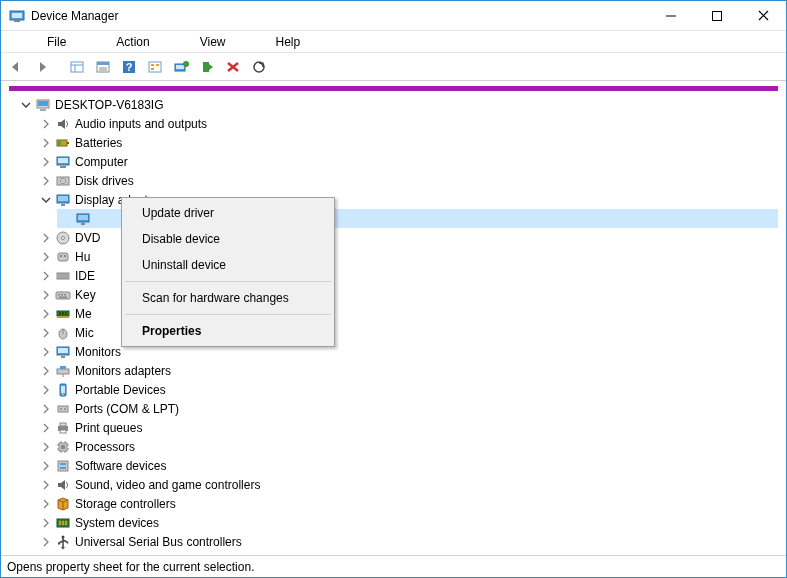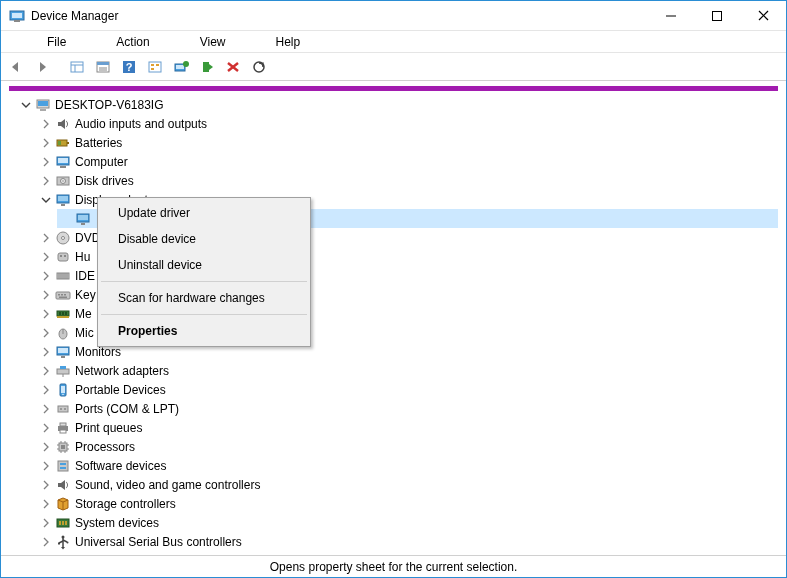--- a/index.html
+++ b/index.html
@@ -68,37 +68,36 @@
     border-top: 5px solid #a21caf;
     margin: 0 6px;
     padding-top: 4px;
   }
   .statusbar {
     height: 22px;
     border-top: 1px solid #d0d0d0;
     display: flex; align-items: center;
     padding: 4px 6px;
     font-size: 12px;
-    justify-content: center;
   }
   
   .tree { padding-left: 8px; }
   .node { display: flex; align-items: center; height: 19px; padding-left: 2px; white-space: nowrap; }
   .node .arrow {
     width: 14px; height: 14px; display: inline-flex; align-items: center; justify-content: center;
     color: #606060; font-size: 10px;
   }
   .node .arrow.open { color: #404040; }
   .node .icon { width: 16px; height: 16px; margin: 0 4px 0 2px; display: inline-flex; align-items:center; justify-content:center; }
   .children { padding-left: 20px; }
   .selected-row { background: #cce8ff; }
   
   .context-menu {
     position: absolute;
-    left: 96px; top: 115px;
+    left: 120px; top: 115px;
     width: 214px;
     background: #f0f0f0;
     border: 1px solid #a0a0a0;
     box-shadow: 2px 2px 3px rgba(0,0,0,0.25);
     padding: 2px;
     font-size: 12px;
   }
   .ctx-item { padding: 6px 18px; }
   .ctx-item.bold { font-weight: 600; }
   .ctx-sep { height: 1px; background: #d0d0d0; margin: 3px 1px; }
@@ -438,21 +437,21 @@
                   <path d="M3 1 L7 5 L3 9" fill="none" stroke="#808080" stroke-width="1.3"></path>
                 </svg>
               </span>
               <span class="icon">
                 <svg width="16" height="16">
                   <rect x="2" y="6" width="12" height="5" fill="#c8c8c8" stroke="#888"></rect>
                   <rect x="5" y="3" width="6" height="3" fill="#4aa0e0"></rect>
                   <line x1="8" y1="11" x2="8" y2="14" stroke="#888"></line>
                 </svg>
               </span>
-              <span>Network adapters</span>
+              <span>Monitors adapters</span>
             </div>
             <div class="node">
               <span class="arrow">
                 <svg width="10" height="10">
                   <path d="M3 1 L7 5 L3 9" fill="none" stroke="#808080" stroke-width="1.3"></path>
                 </svg>
               </span>
               <span class="icon">
                 <svg width="16" height="16">
                   <rect x="5" y="2" width="6" height="12" rx="1" fill="#4aa0e0" stroke="#2a6aa0"></rect>

